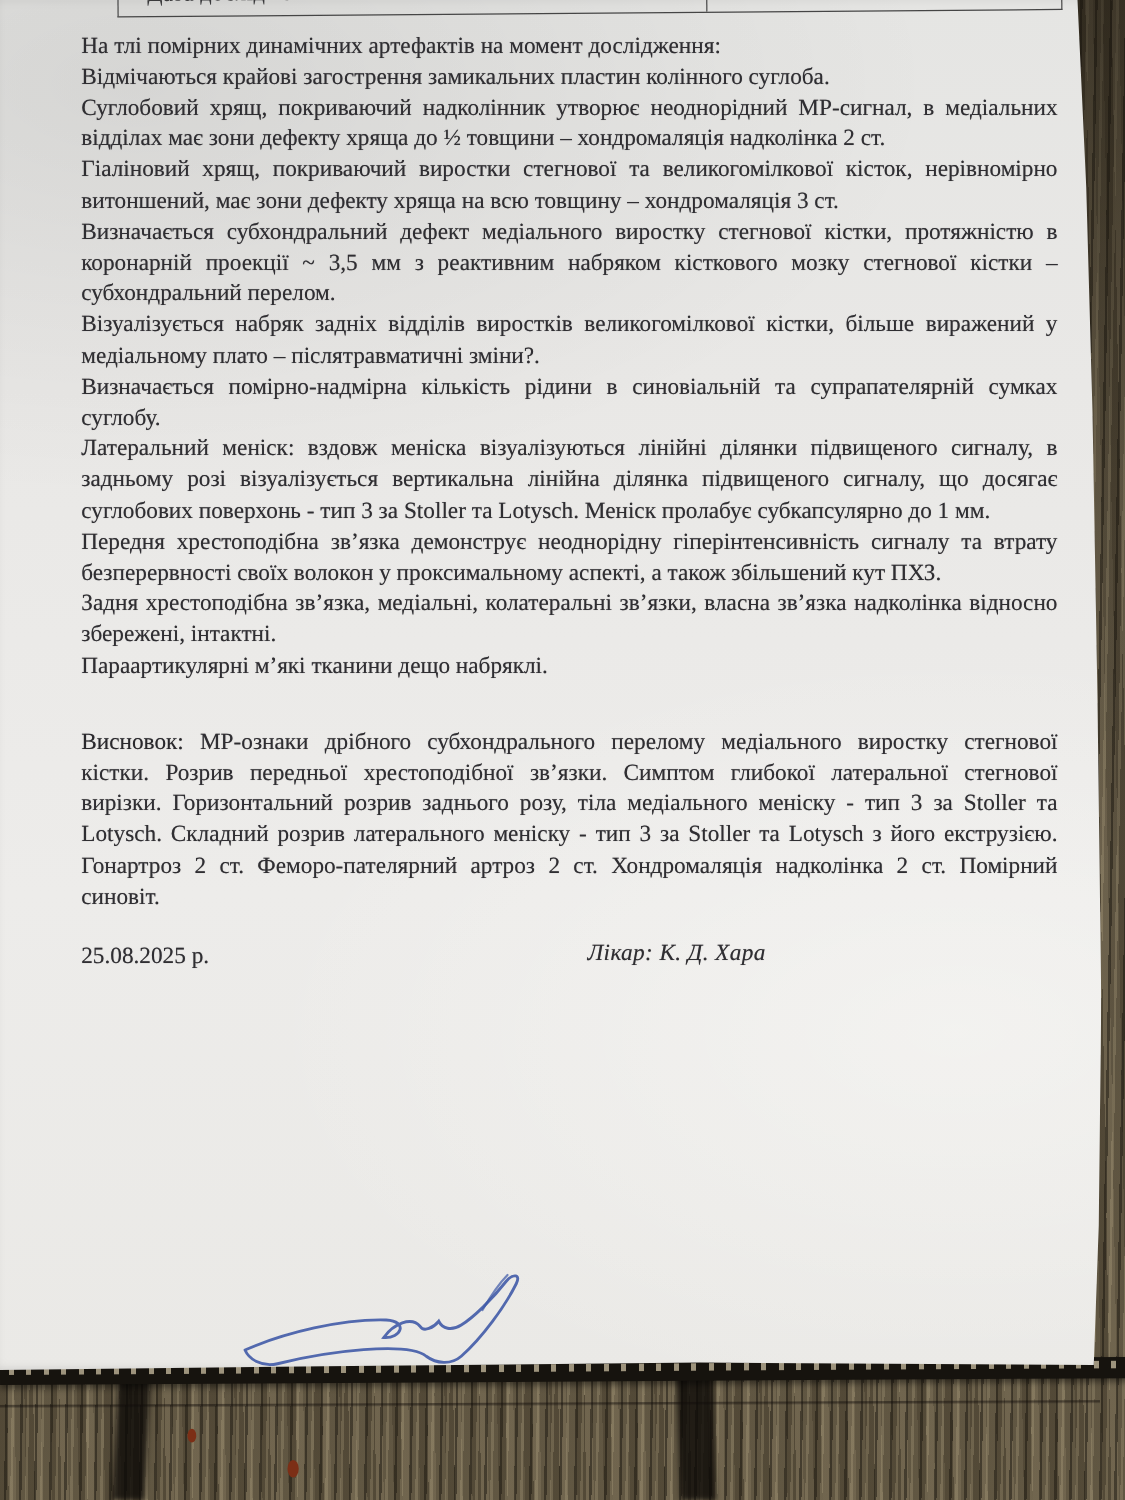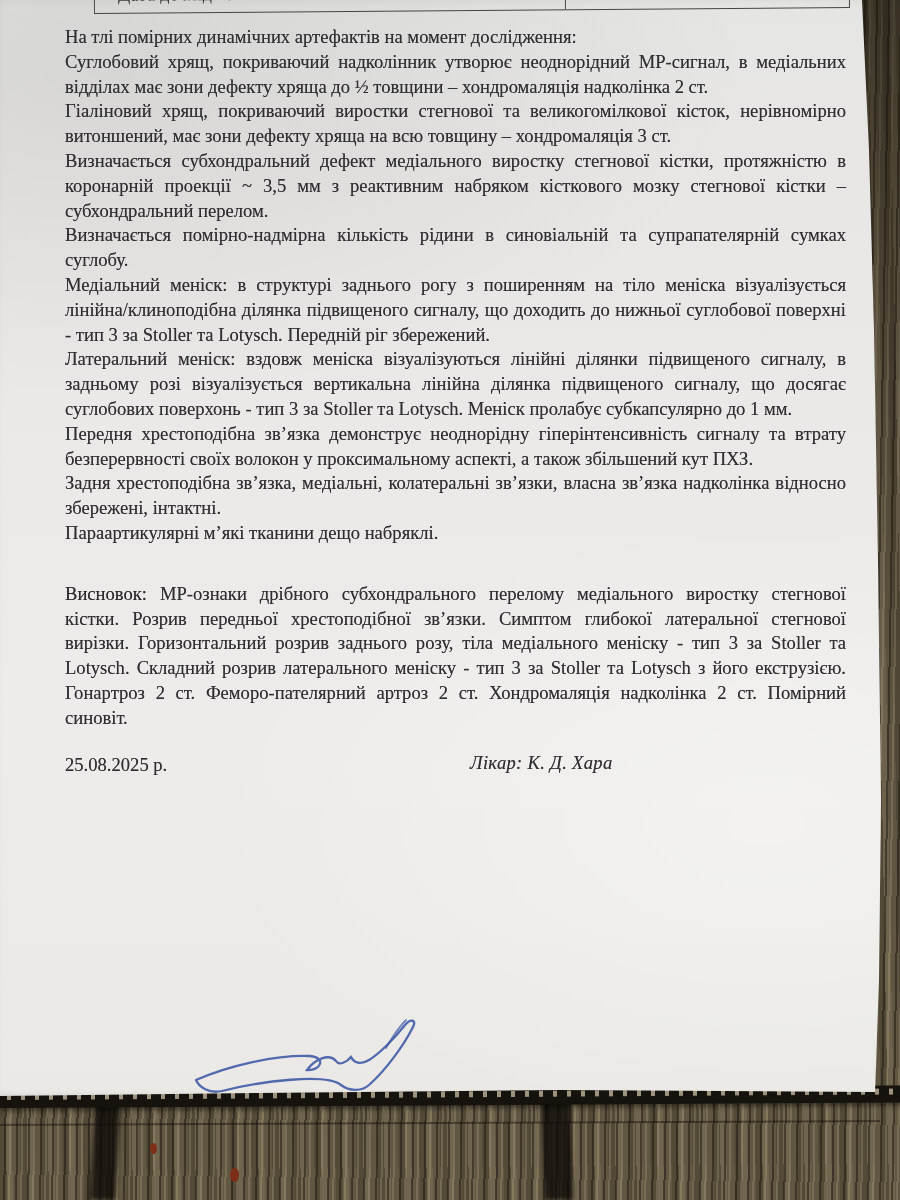--- a/index.html
+++ b/index.html
@@ -105,25 +105,26 @@
         <span class="clip">Дата дослідження</span>
       </div>
       <div class="cell right">
         <span class="clip">25.08.2025 р.</span>
       </div>
     </div>
 
     <div class="report">
       <div>
           <p>На тлі помірних динамічних артефактів на момент дослідження:</p>
+          <p>Відмічаються крайові загострення замикальних пластин колінного суглоба.</p>
           <p>Суглобовий хрящ, покриваючий надколінник утворює неоднорідний МР-сигнал, в медіальних відділах має зони дефекту хряща до ½ товщини – хондромаляція надколінка 2 ст.</p>
           <p>Гіаліновий хрящ, покриваючий виростки стегнової та великогомілкової кісток, нерівномірно витоншений, має зони дефекту хряща на всю товщину – хондромаляція 3 ст.</p>
           <p>Визначається субхондральний дефект медіального виростку стегнової кістки, протяжністю в коронарній проекції ~ 3,5 мм з реактивним набряком кісткового мозку стегнової кістки – субхондральний перелом.</p>
+          <p>Візуалізується набряк задніх відділів виростків великогомілкової кістки, більше виражений у медіальному плато – післятравматичні зміни?.</p>
           <p>Визначається помірно-надмірна кількість рідини в синовіальній та супрапателярній сумках суглобу.</p>
-          <p>Медіальний меніск: в структурі заднього рогу з поширенням на тіло меніска візуалізується лінійна/клиноподібна ділянка підвищеного сигналу, що доходить до нижньої суглобової поверхні - тип 3 за Stoller та Lotysch. Передній ріг збережений.</p>
           <p>Латеральний меніск: вздовж меніска візуалізуються лінійні ділянки підвищеного сигналу, в задньому розі візуалізується вертикальна лінійна ділянка підвищеного сигналу, що досягає суглобових поверхонь - тип 3 за Stoller та Lotysch. Меніск пролабує субкапсулярно до 1 мм.</p>
           <p>Передня хрестоподібна зв’язка демонструє неоднорідну гіперінтенсивність сигналу та втрату безперервності своїх волокон у проксимальному аспекті, а також збільшений кут ПХЗ.</p>
           <p>Задня хрестоподібна зв’язка, медіальні, колатеральні зв’язки, власна зв’язка надколінка відносно збережені, інтактні.</p>
           <p>Параартикулярні м’які тканини дещо набряклі.</p>
         </div>
 
       <p class="conclusion"><b>Висновок:</b><span> МР-ознаки дрібного субхондрального перелому медіального виростку стегнової кістки. Розрив передньої хрестоподібної зв’язки. Симптом глибокої латеральної стегнової вирізки. Горизонтальний розрив заднього розу, тіла медіального меніску - тип 3 за Stoller та Lotysch. Складний розрив латерального меніску - тип 3 за Stoller та Lotysch з його екструзією. Гонартроз 2 ст. Феморо-пателярний артроз 2 ст. Хондромаляція надколінка 2 ст. Помірний синовіт.</span></p>
 
 
       <div class="footer">

